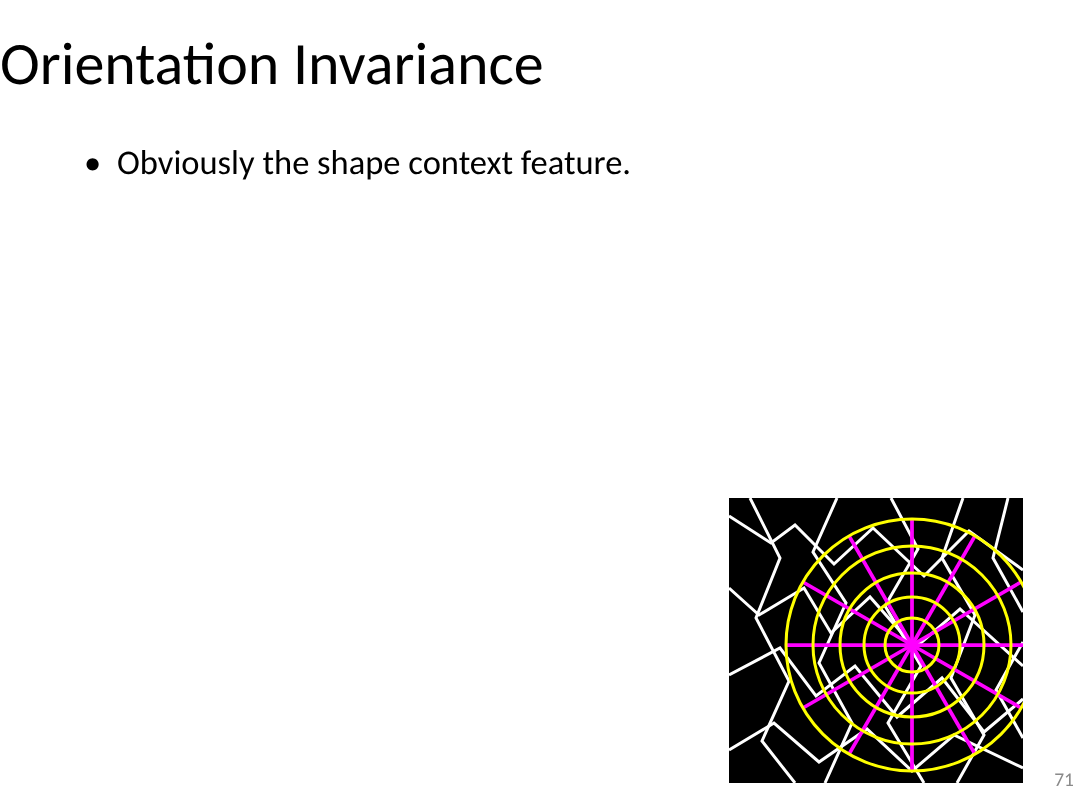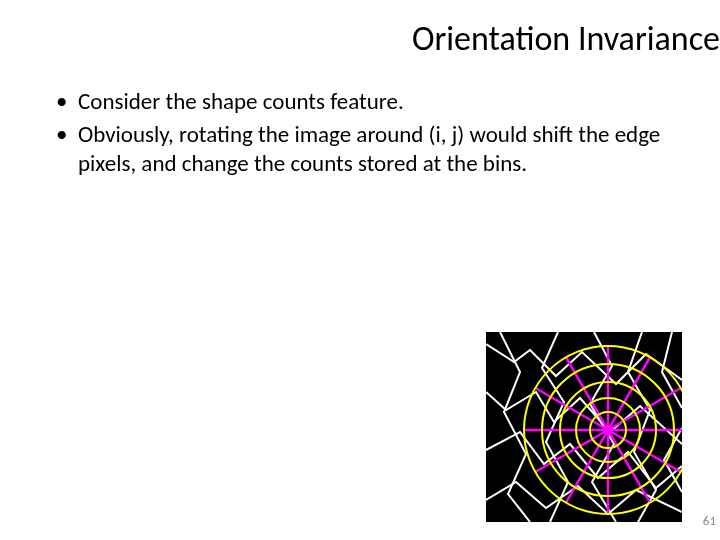--- a/index.html
+++ b/index.html
@@ -7,22 +7,22 @@
     margin: 0;
     width: 720px;
     height: 540px;
     background: #fff;
     font-family: Calibri, Arial, sans-serif;
     color: #000;
     position: relative;
     overflow: hidden;
   }
   .title {
-    text-align: right;
-    font-size: 34px;
+    text-align: left;
+    font-size: 40px;
     margin-top: 18px;
     margin-bottom: 28px;
     font-weight: 400;
   }
   .content {
     padding: 0 36px 0 56px;
   }
   .bullets {
     list-style: none;
     padding: 0;
@@ -58,22 +58,21 @@
     color: #8a8a8a;
   }
 </style>
 </head>
 <body>
 
 <h1 class="title">Orientation Invariance</h1>
 
 <div class="content">
   <ul class="bullets">
-    <li>Consider the shape counts feature.</li>
-    <li>Obviously, rotating the image around (i, j) would shift the edge pixels, and change the counts stored at the bins.</li>
+    <li>Obviously the shape context feature.</li>
   </ul>
 </div>
 
 <div class="figure">
   <svg id="fig-svg" width="196" height="190" viewBox="0 0 196 190">
       <rect x="0" y="0" width="196" height="190" fill="#000"></rect>
       <g stroke="#ffffff" stroke-width="2" fill="none">
         <path d="M0 12 L28 30 L44 18 L70 44 L96 20 L130 52 L160 22 L196 48"></path>
         <path d="M0 60 L20 78 L50 60 L68 90 L94 66 L124 100 L154 74 L196 112"></path>
         <path d="M0 118 L34 100 L58 132 L84 112 L112 146 L142 120 L170 156 L196 134"></path>
@@ -102,13 +101,13 @@
         <circle cx="122" cy="98" r="18"></circle>
         <circle cx="122" cy="98" r="32"></circle>
         <circle cx="122" cy="98" r="48"></circle>
         <circle cx="122" cy="98" r="66"></circle>
         <circle cx="122" cy="98" r="84"></circle>
       </g>
       <circle cx="122" cy="98" r="4" fill="#ff00ff"></circle>
     </svg>
 </div>
 
-<div class="page-num">61</div>
+<div class="page-num">71</div>
 
 </body></html>

